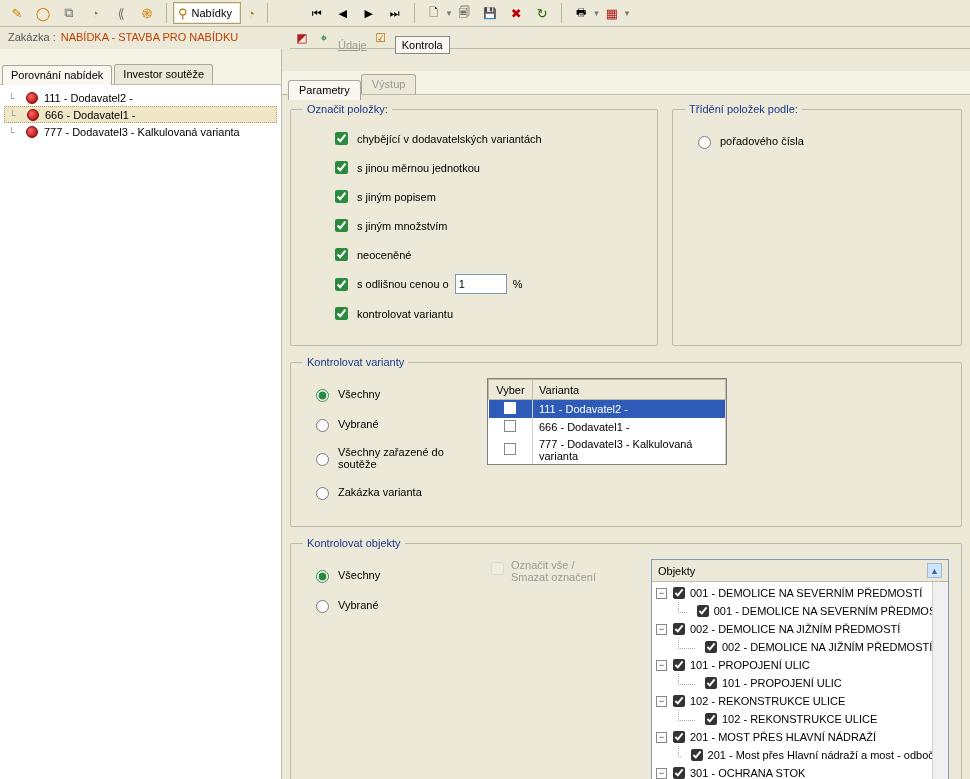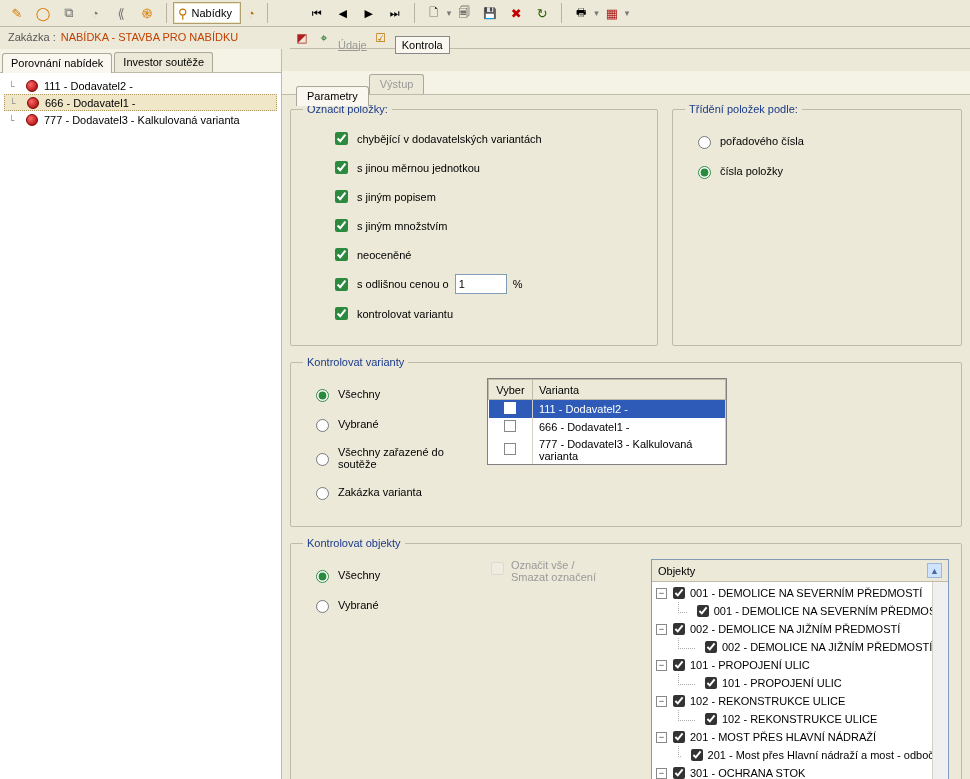--- a/index.html
+++ b/index.html
@@ -64,21 +64,21 @@
     border-right: 1px solid #c0bba8;
     display:flex; flex-direction:column;
   }
   .right { flex:1; background:#ece9d8; display:flex; flex-direction:column; }
 
   
   .ltabs {
     background:#f5f2e6;
     border-bottom:1px solid #c0bba8;
     display:flex;
-    padding: 3px 2px 0 2px;
+    padding: 15px 2px 0 2px;
     gap:2px;
   }
   .ltab {
     background:#ece9d8;
     border:1px solid #aca899;
     border-bottom:none;
     padding:3px 8px 4px;
     border-radius:3px 3px 0 0;
     font-size:11px;
   }
@@ -123,21 +123,21 @@
     padding:3px 2px 0 6px;
     gap:0;
   }
   .rtab {
     border:1px solid #aca899;
     border-bottom:none;
     padding:3px 10px 4px;
     border-radius:3px 3px 0 0;
     background:#ece9d8;
   }
-  .rtab.active { background:#f9f7ef; position:relative; top:12px;margin-left:8px; }
+  .rtab.active { background:#f9f7ef; position:relative; top:6px; }
   .rtab.disabled { color:#999; }
 
   
   .content {
     flex:1;
     padding: 8px 8px 0 8px;
     overflow:hidden;
   }
   fieldset {
     border:1px solid #c0bba8;
@@ -338,24 +338,20 @@
               <span>kontrolovat variantu</span>
             </div>
         </fieldset>
 
         <fieldset class="fs-trideni">
           <legend>Třídění položek podle:</legend>
           <div class="rad">
               <input type="radio" name="trid" style="">
               <span>pořadového čísla</span>
             </div>
-          <div class="rad">
-              <input type="radio" name="trid" checked="" style="">
-              <span>čísla položky</span>
-            </div>
         </fieldset>
       </div>
 
       <fieldset class="fs-varianty">
         <legend>Kontrolovat varianty</legend>
         <div class="varbox">
           <div class="varopts">
             <div class="rad">
                 <input type="radio" name="var" checked="" style="">
                 <span>Všechny</span>

